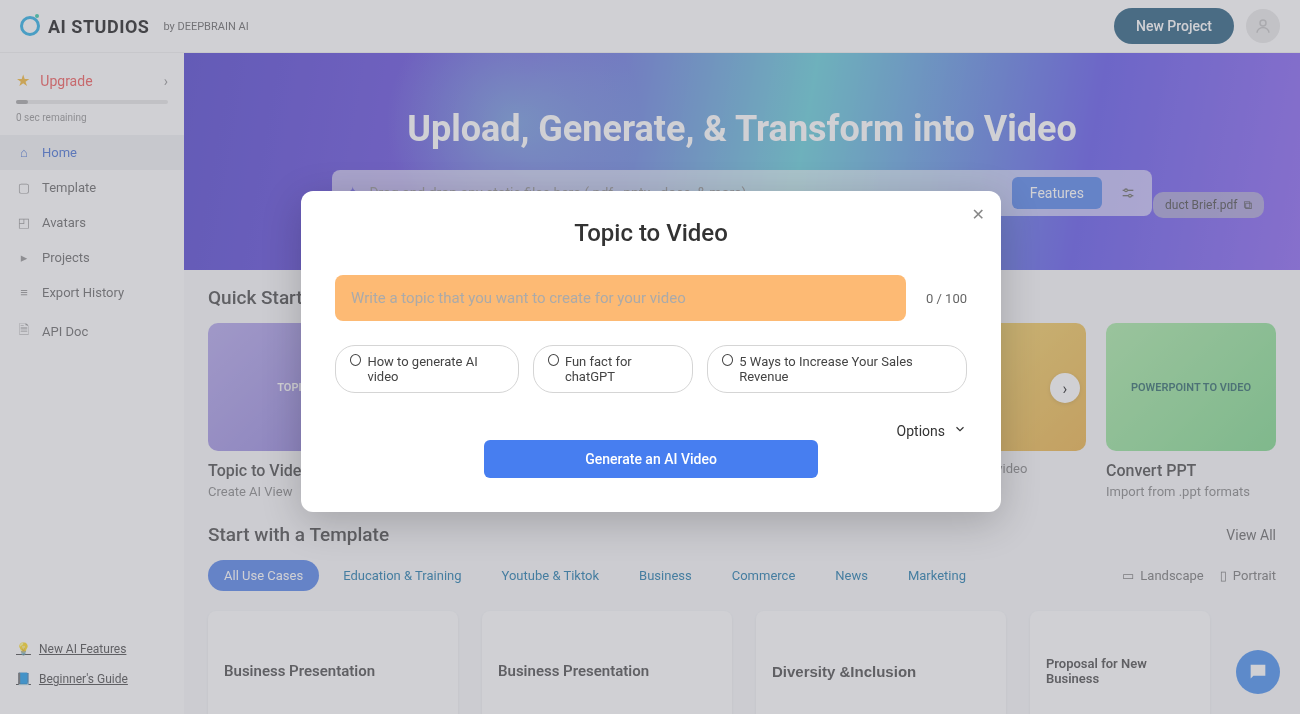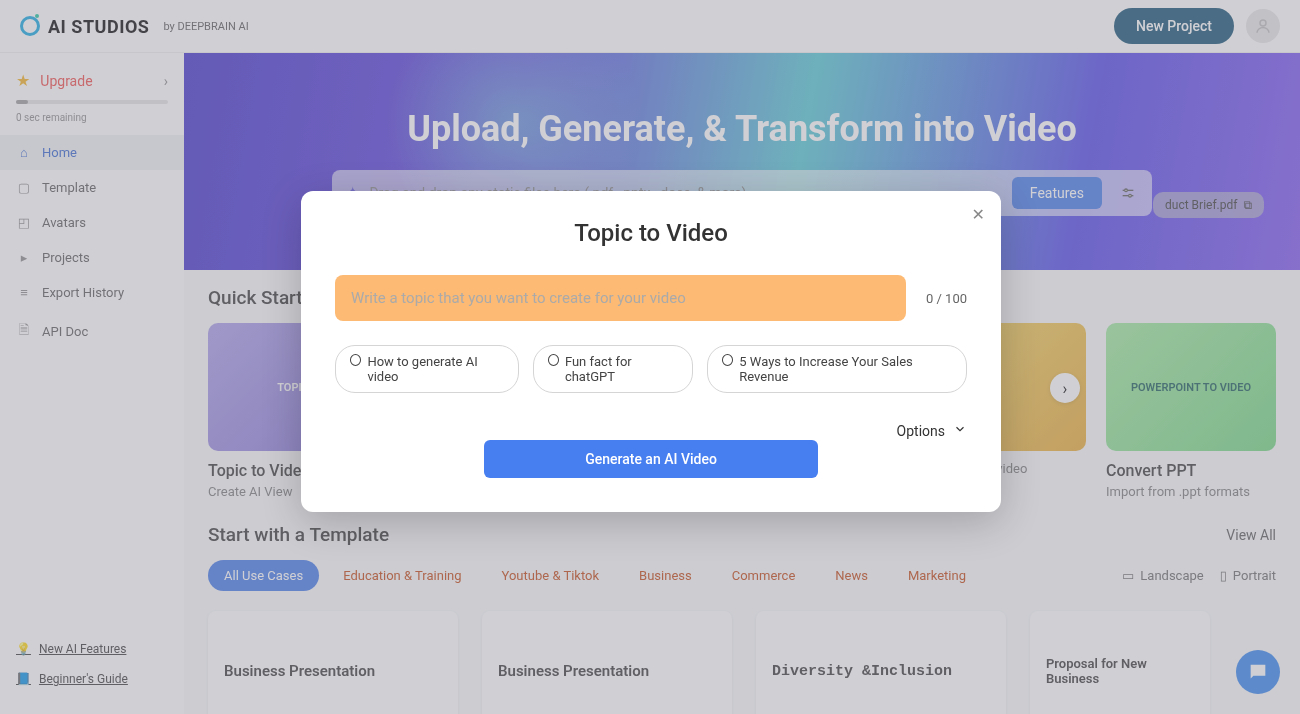--- a/index.html
+++ b/index.html
@@ -46,21 +46,21 @@
 .qcard-img{width:170px;height:128px;border-radius:10px;margin-bottom:10px;display:flex;align-items:center;justify-content:center;font-size:11px;color:#fff;font-weight:600}
 .qc1{background:linear-gradient(135deg,#a89ae8,#7d6dd4)}
 .qc5{background:linear-gradient(135deg,#f0c950,#e8a830)}
 .qc6{background:linear-gradient(135deg,#9de89a,#6dd47d);color:#155}
 .qcard-title{font-size:16px;font-weight:500;color:#333;margin-bottom:4px}
 .qcard-sub{font-size:13px;color:#777}
 .qnav{position:absolute;width:30px;height:30px;border-radius:50%;background:#fff;display:flex;align-items:center;justify-content:center;box-shadow:0 1px 4px rgba(0,0,0,.15);cursor:pointer;top:50px;right:196px}
 .template-header{display:flex;justify-content:space-between;align-items:center;margin-top:24px;margin-bottom:14px}
 .view-all{font-size:14px;color:#555;cursor:pointer}
 .chips-row{display:flex;align-items:center;gap:8px;margin-bottom:20px}
-.chip{padding:8px 16px;border-radius:18px;font-size:13px;color:#c2410c;cursor:pointer}
+.chip{padding:8px 16px;border-radius:18px;font-size:13px;color:#0369a1;cursor:pointer}
 .chip.active{background:#3d73e8;color:#fff}
 .chips-right{margin-left:auto;display:flex;gap:16px;font-size:13px;color:#666}
 .orient{display:flex;align-items:center;gap:6px;cursor:pointer}
 .template-row{display:flex;gap:24px}
 .tcard{width:250px;height:120px;border-radius:8px;background:#fff;padding:16px;display:flex;flex-direction:column;justify-content:center;box-shadow:0 1px 3px rgba(0,0,0,.08)}
 .tcard-title{font-size:15px;font-weight:600;color:#333}
 .overlay{position:absolute;inset:0;background:rgba(150,150,160,.45);z-index:100}
 .modal{position:absolute;top:191px;left:301px;width:700px;background:#fff;border-radius:12px;z-index:200;padding:28px 34px 34px;box-shadow:0 10px 40px rgba(0,0,0,.2)}
 .modal-close{position:absolute;top:14px;right:16px;color:#888;cursor:pointer;font-size:16px}
 .modal-title{text-align:center;font-size:24px;font-weight:500;color:#333;margin-bottom:28px}
@@ -221,21 +221,21 @@
       </div>
 
       <div class="template-row">
         <div class="tcard">
           <div class="tcard-title">Business Presentation</div>
         </div>
         <div class="tcard">
           <div class="tcard-title">Business Presentation</div>
         </div>
         <div class="tcard">
-          <div class="tcard-title" style="font-family:Liberation Mono, monospace">Diversity &amp;Inclusion</div>
+          <div class="tcard-title" style="font-family:Liberation Sans, sans-serif">Diversity &amp;Inclusion</div>
         </div>
         <div class="tcard" style="width:180px">
           <div class="tcard-title" style="font-size:13px">Proposal for New Business</div>
         </div>
       </div>
     </div>
   </div>
 </div>
 
 <div class="chat-fab">

